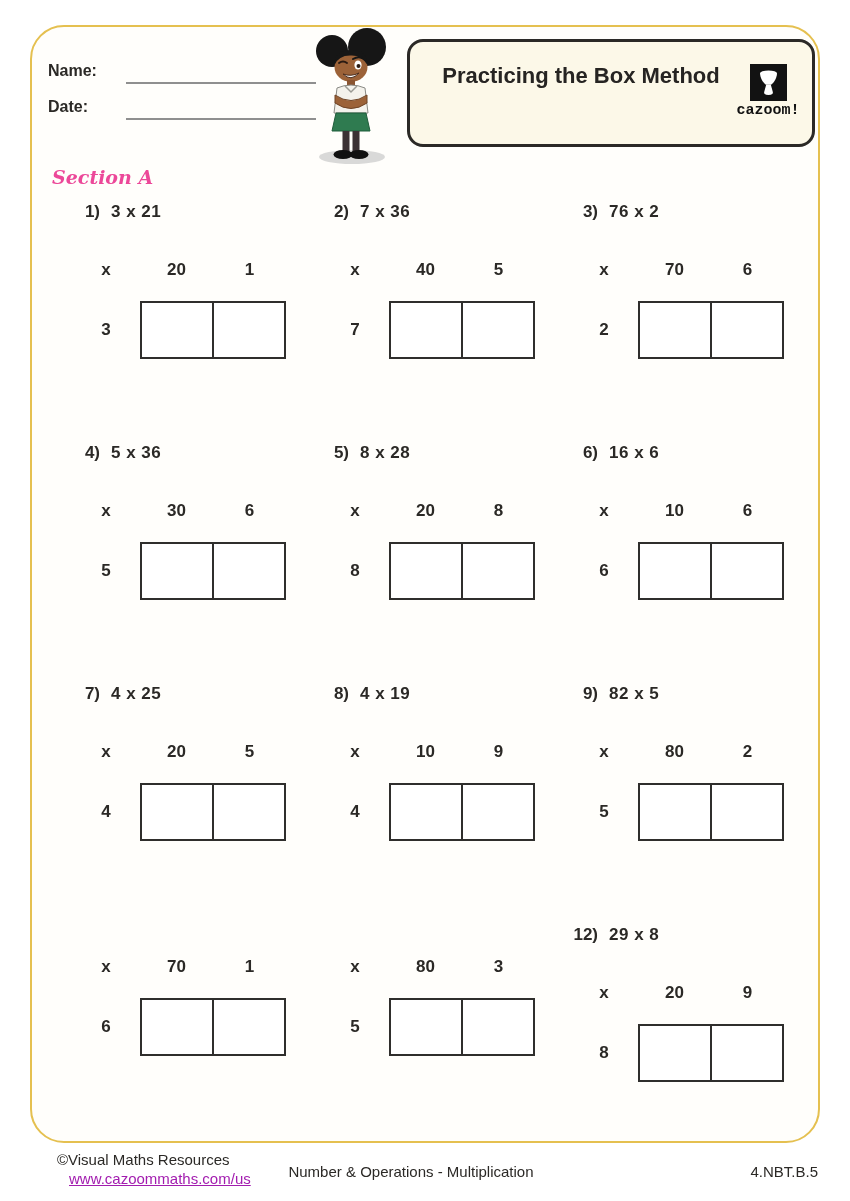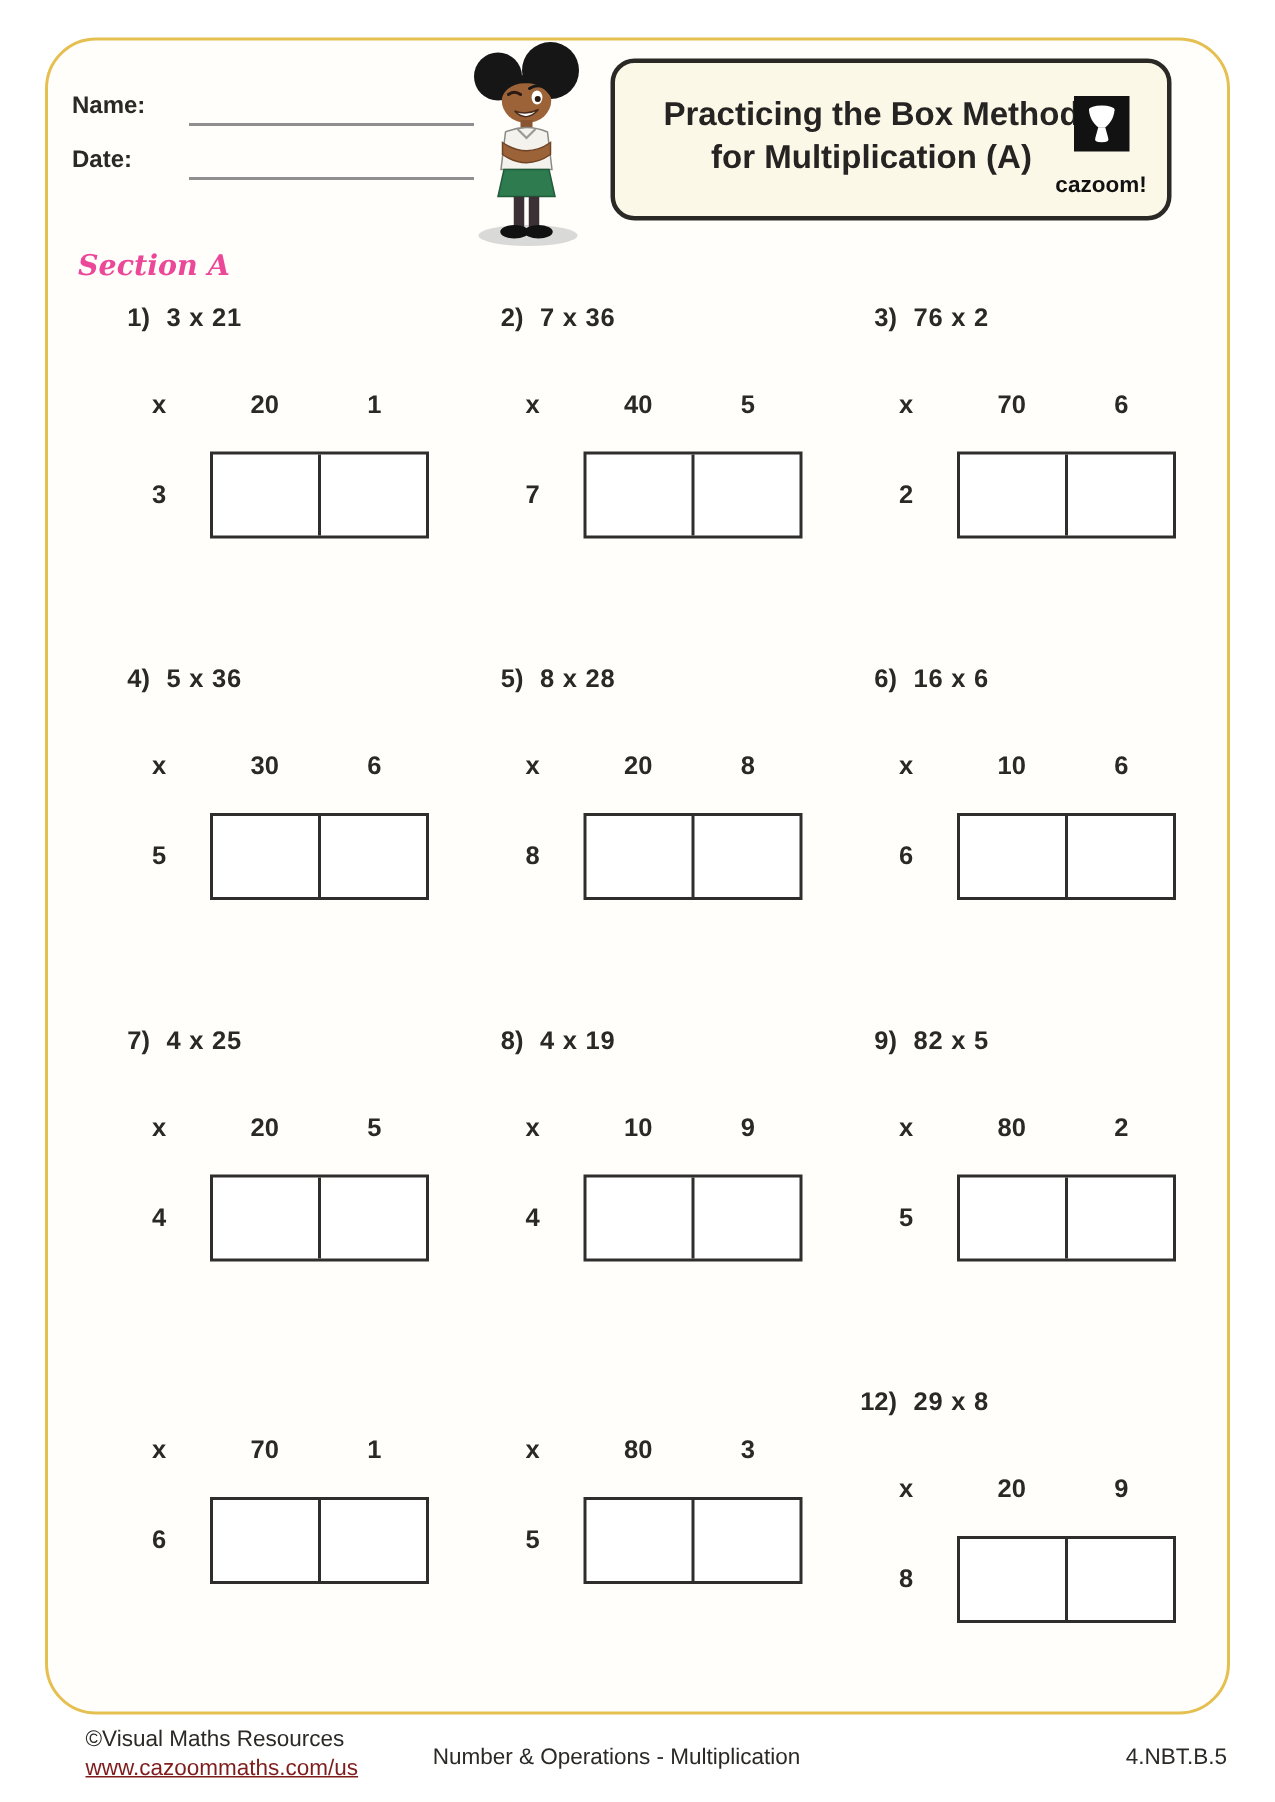--- a/index.html
+++ b/index.html
@@ -11,29 +11,29 @@
     border:2px solid #e5c050; border-radius:34px; background:#fffefb; }
 
   
   .name-date { position:absolute; left:48px; top:48px; }
   .nd-row { display:flex; align-items:flex-end; height:36px; }
   .nd-label { font-weight:bold; font-size:16px; width:78px; line-height:26px; }
   .nd-line { width:190px; height:24px; border-bottom:2px solid #8f8f8f; }
 
   .mascot { position:absolute; left:300px; top:27px; width:104px; height:138px; }
 
-  .title-box { position:absolute; left:407px; top:39px; width:374px; height:108px;
+  .title-box { position:absolute; left:407px; top:39px; width:408px; height:108px;
     background:#fcf8e8; border:3px solid #2b2926; border-radius:16px; }
   .title-text { position:absolute; left:12px; top:19px; width:318px; text-align:center;
     font-size:22px; line-height:29px; font-weight:bold; color:#262422; }
   .logo { position:absolute; right:10px; top:22px; width:68px; text-align:center; }
   .logo-square { width:37px; height:37px; background:#121212; margin:0 auto;
     display:flex; align-items:center; justify-content:center; }
-  .logo-text { font-family:Liberation Sans, sans-serif; font-weight:bold; font-size:15px;
-    margin-top:14px; color:#121212; }
+  .logo-text { font-family:Liberation Mono, monospace; font-weight:bold; font-size:15px;
+    margin-top:1px; color:#121212; }
 
   .section-title { position:absolute; left:52px; top:166px;
     font-family:"DejaVu Serif", serif; font-style:italic; font-weight:bold;
     font-size:19px; color:#ec4899; }
 
   
   .problems { position:absolute; left:72px; top:199px;
     display:grid; grid-template-columns:repeat(3, 249px); grid-auto-rows:241px; }
   .problem { position:relative; }
   .p-label { display:flex; align-items:center; height:26px;
@@ -43,21 +43,21 @@
   .p-grid { margin-top:28px; display:grid;
     grid-template-columns:68px 73px 73px; grid-template-rows:34px 58px;
     row-gap:14px; font-size:17px; font-weight:bold; }
   .p-op, .p-colhead, .p-mult { display:flex; align-items:center; justify-content:center; }
   .p-box { grid-column:2 / 4; display:flex; border:2px solid #2f2e2c; background:#fff; }
   .p-cell { flex:1; }
   .p-cell + .p-cell { border-left:2px solid #2f2e2c; }
 
   
   .footer-left { position:absolute; left:57px; top:1150px; font-size:15px; line-height:19px; }
-  .footer-link { color:#7f1d1d; text-decoration:underline; cursor:pointer; }
+  .footer-link { color:#a21caf; text-decoration:underline; cursor:pointer;margin-left:12px; }
   .footer-center { position:absolute; left:0; top:1163px; width:822px;
     text-align:center; font-size:15px; }
   .footer-right { position:absolute; right:32px; top:1163px; font-size:15px; }
 </style>
 </head>
 <body>
 
 <div class="frame"></div>
 
 <div class="name-date">
@@ -89,21 +89,20 @@
   <path d="M35,86 L65,86 L69,104 L31,104 Z" fill="#2f7b50" stroke="#1f5c3a" stroke-width="1"></path>
   <rect x="41.5" y="104" width="7" height="22" fill="#3b3134"></rect>
   <rect x="51.5" y="104" width="7" height="22" fill="#3b3134"></rect>
   <ellipse cx="42" cy="127.5" rx="9.5" ry="4.5" fill="#111111"></ellipse>
   <ellipse cx="58" cy="127.5" rx="9.5" ry="4.5" fill="#111111"></ellipse>
 </svg>
 
 <div class="title-box">
   <div class="title-text">
     <div>Practicing the Box Method</div>
-    <div>for Multiplication (A)</div>
   </div>
   <div class="logo">
     <div class="logo-square">
       <svg width="31" height="31" viewBox="0 0 40 40">
         <ellipse cx="20" cy="8" rx="11" ry="3.6" fill="#ffffff"></ellipse>
         <path d="M9,8 C9.5,16 14,21 17,23 L23,23 C26,21 30.5,16 31,8 Z" fill="#ffffff"></path>
         <path d="M17,23 L14.5,32 Q13,36 20,36 Q27,36 25.5,32 L23,23 Z" fill="#ffffff"></path>
       </svg>
     </div>
     <div class="logo-text">cazoom!</div>

